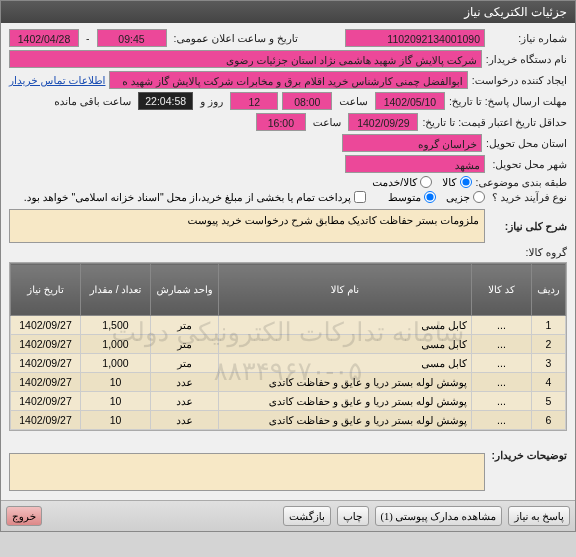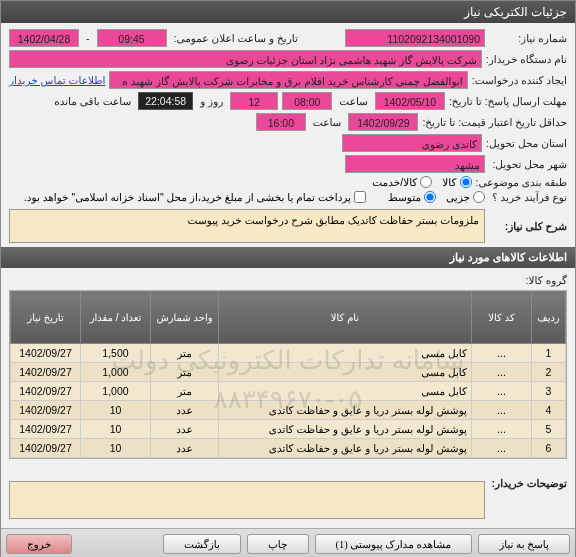--- a/index.html
+++ b/index.html
@@ -145,21 +145,21 @@
   border-top: 1px solid #aaa;
   padding: 5px;
   display: flex;
   gap: 6px;
   justify-content: flex-start;
 }
 .btn {
   background: linear-gradient(#fafafa, #dcdcdc);
   border: 1px solid #999;
   border-radius: 3px;
-  padding: 3px 20px;
+  padding: 3px 5px;
   font-size: 10.5px;
   font-family: Tahoma;
   cursor: pointer;
 }
 .btn.danger {
   background: linear-gradient(#f2c0c0, #d88);
   margin-right: auto;
 }
 .counter {
   background: #222;
@@ -212,21 +212,21 @@
 
     <div class="row">
       <span class="label" style="min-width:98px">حداقل تاریخ اعتبار قیمت: تا تاریخ:</span>
       <div class="field field-sm">1402/09/29</div>
       <span class="label-sm">ساعت</span>
       <div class="field field-sm" style="width:50px">16:00</div>
     </div>
 
     <div class="row">
       <span class="label">استان محل تحویل:</span>
-      <div class="field field-md">کاتدی رضوی</div>
+      <div class="field field-md">خراسان گروه</div>
     </div>
 
     <div class="row">
       <span class="label">شهر محل تحویل:</span>
       <div class="field field-md">مشهد</div>
     </div>
 
     <div class="row">
       <span class="label">طبقه بندی موضوعی:</span>
       <div class="radio-group">
@@ -257,21 +257,20 @@
         <input type="checkbox" style=""> 
           <span>پرداخت تمام یا بخشی از مبلغ خرید،از محل "اسناد خزانه اسلامی" خواهد بود.</span>
       </label>
     </div>
 
     <div class="row" style="margin-top:6px">
       <span class="label" style="font-weight:bold">شرح کلی نیاز:</span>
       <div class="textarea">ملزومات بستر حفاظت کاتدیک مطابق شرح درخواست خرید پیوست</div>
     </div>
 
-    <div class="section-header">اطلاعات کالاهای مورد نیاز</div>
 
     <div class="row">
       <span class="label">گروه کالا:</span>
     </div>
 
     <div class="table-wrap">
       <div class="watermark">
         <div>سامانه تدارکات الکترونیکی دولت</div>
         <div>۸۸۳۴۹۶۷۰-۰۵</div>
       </div>

